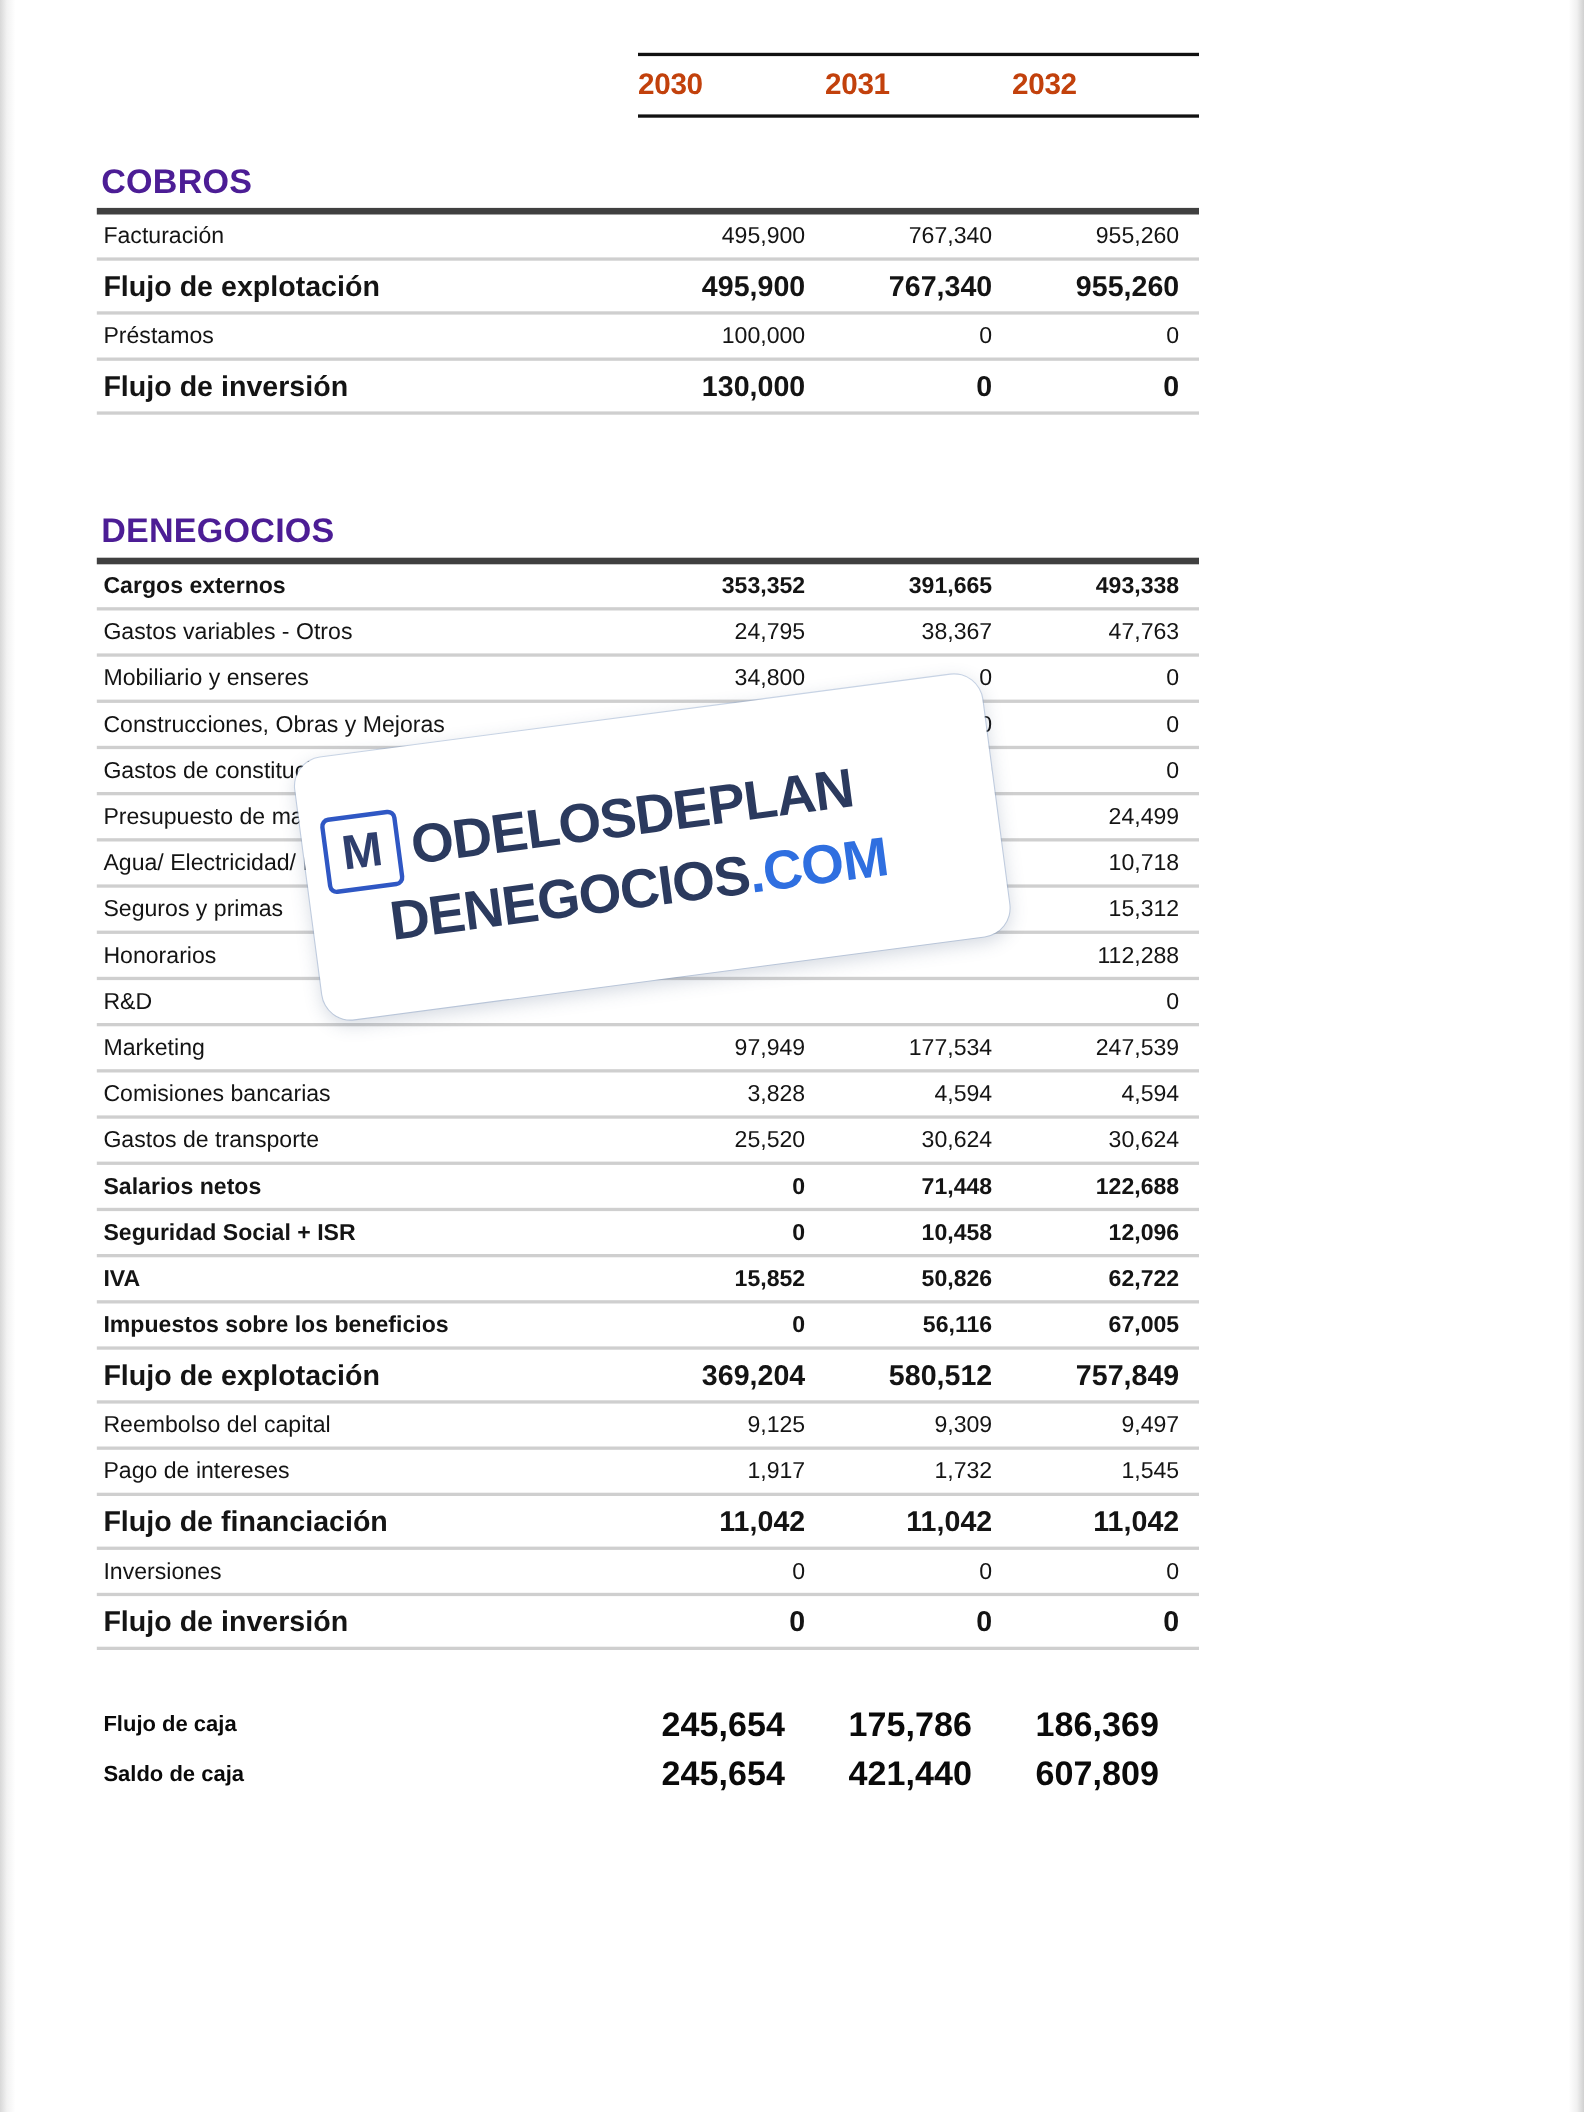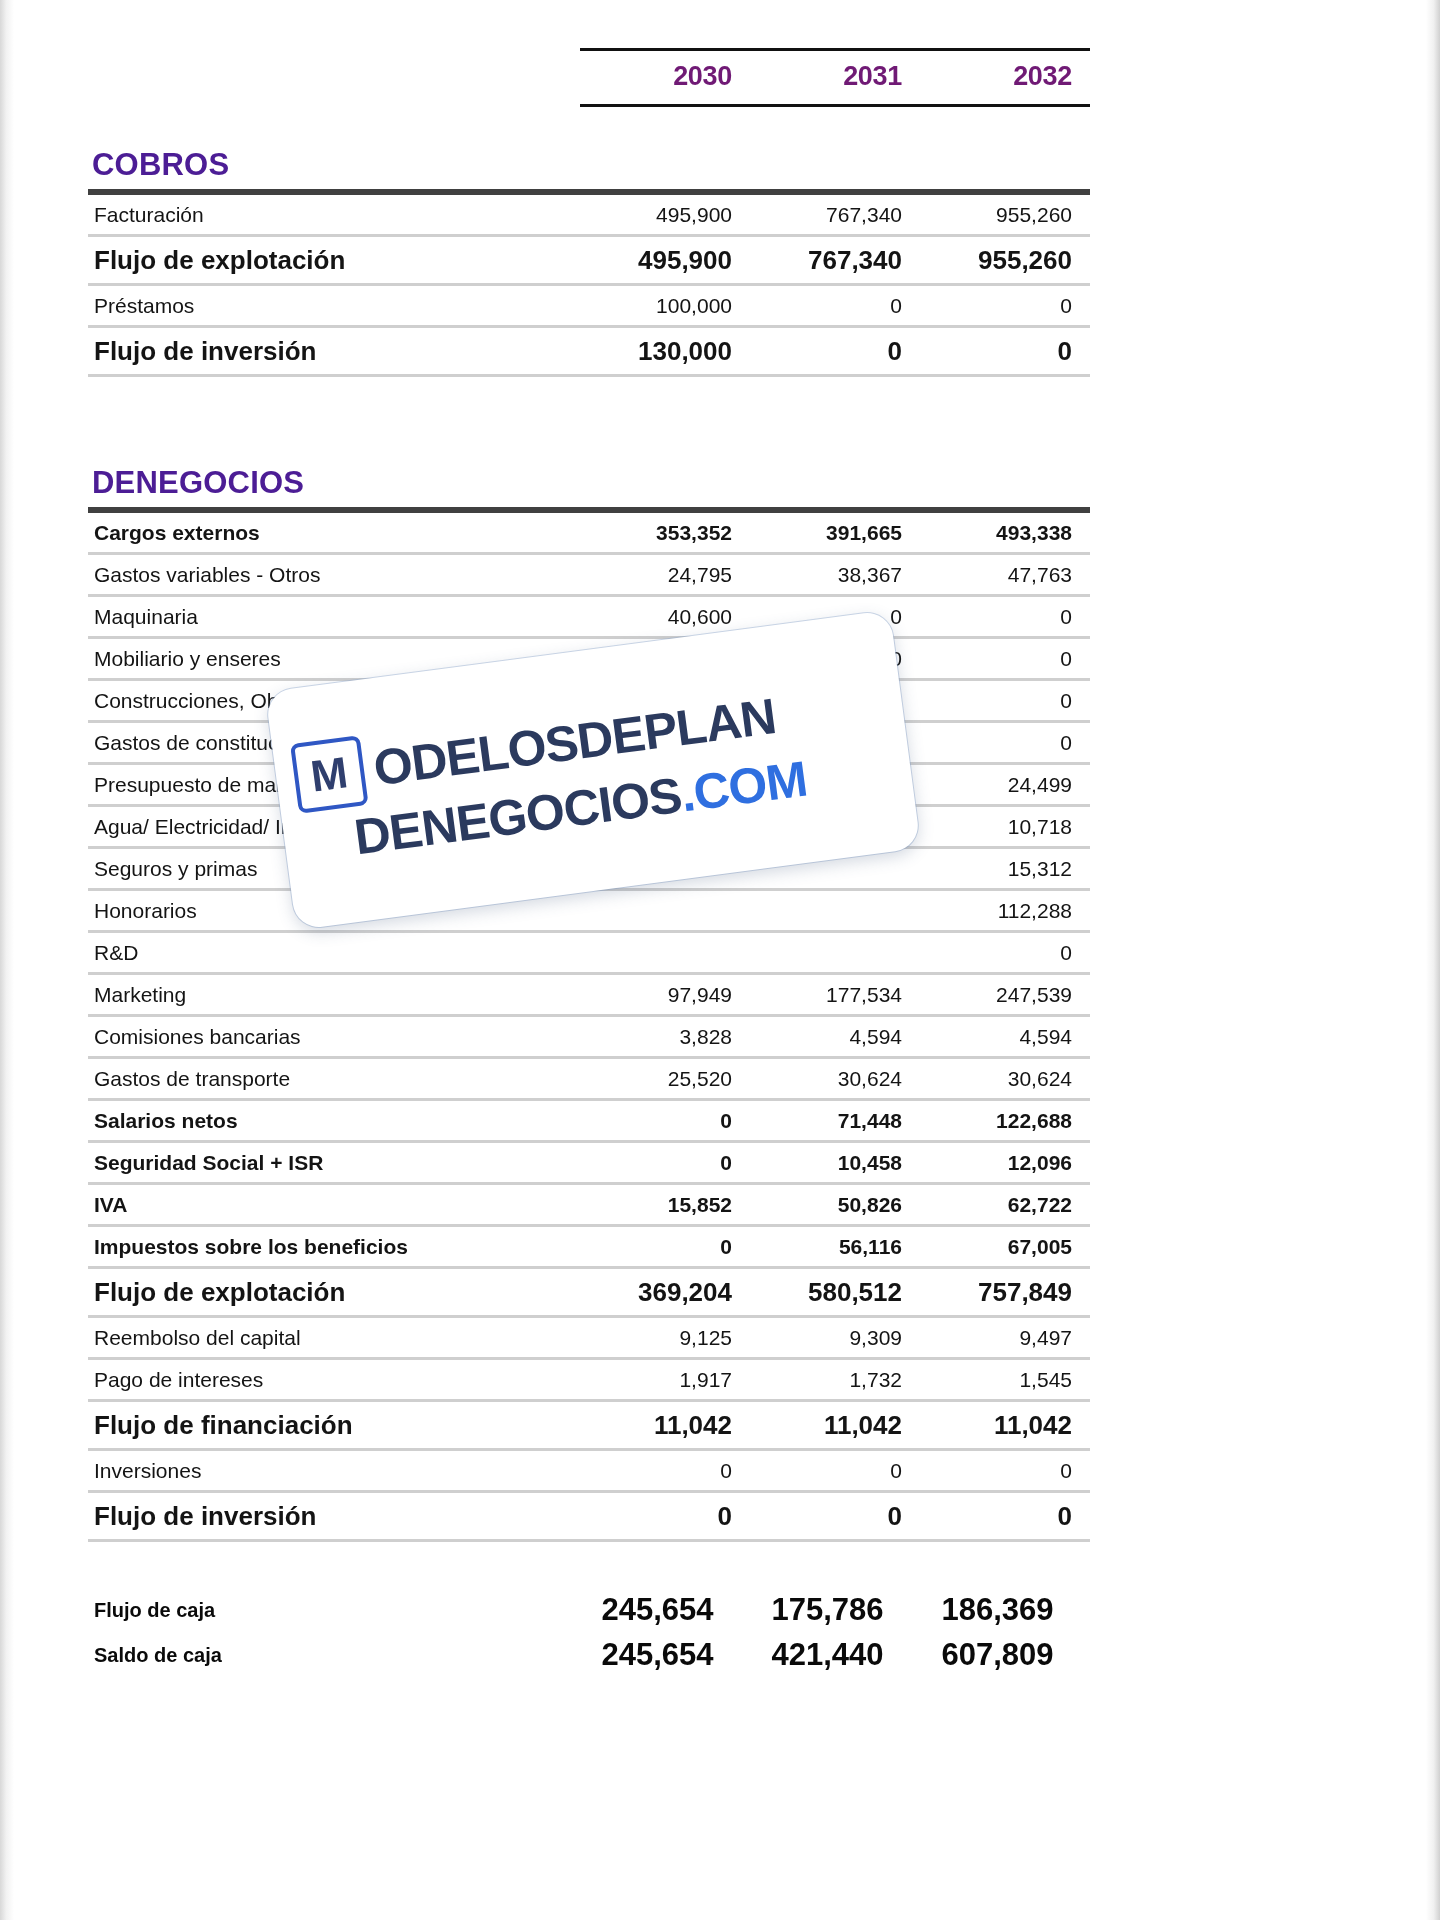--- a/index.html
+++ b/index.html
@@ -48,25 +48,25 @@
   }
   table.fin col.c-label { width: 492px; }
   table.fin col.c-num   { width: 170px; }
 
   
   .hdr-spacer td { height: 48px; border: none; padding: 0; }
 
   tr.years th {
     font-size: 27px;
     font-weight: bold;
-    text-align: right;
+    text-align: left;
     padding: 10px 18px 12px 0;
     border-top: 3px solid #111;
     border-bottom: 3px solid #111;
-    color: #701a75;
+    color: #c2410c;
     letter-spacing: -0.3px;
   }
   tr.years th.lbl {
     border-top: none;
     border-bottom: none;
   }
 
   
   tr.section td {
     border: none;
@@ -251,26 +251,20 @@
             <td class="num">391,665</td>
             <td class="num">493,338</td>
           </tr>
           <tr class="row">
             <td class="lbl">Gastos variables - Otros</td>
             <td class="num">24,795</td>
             <td class="num">38,367</td>
             <td class="num">47,763</td>
           </tr>
           <tr class="row">
-            <td class="lbl">Maquinaria</td>
-            <td class="num">40,600</td>
-            <td class="num">0</td>
-            <td class="num">0</td>
-          </tr>
-          <tr class="row">
             <td class="lbl">Mobiliario y enseres</td>
             <td class="num">34,800</td>
             <td class="num">0</td>
             <td class="num">0</td>
           </tr>
           <tr class="row">
             <td class="lbl">Construcciones, Obras y Mejoras</td>
             <td class="num">11,600</td>
             <td class="num">0</td>
             <td class="num">0</td>

